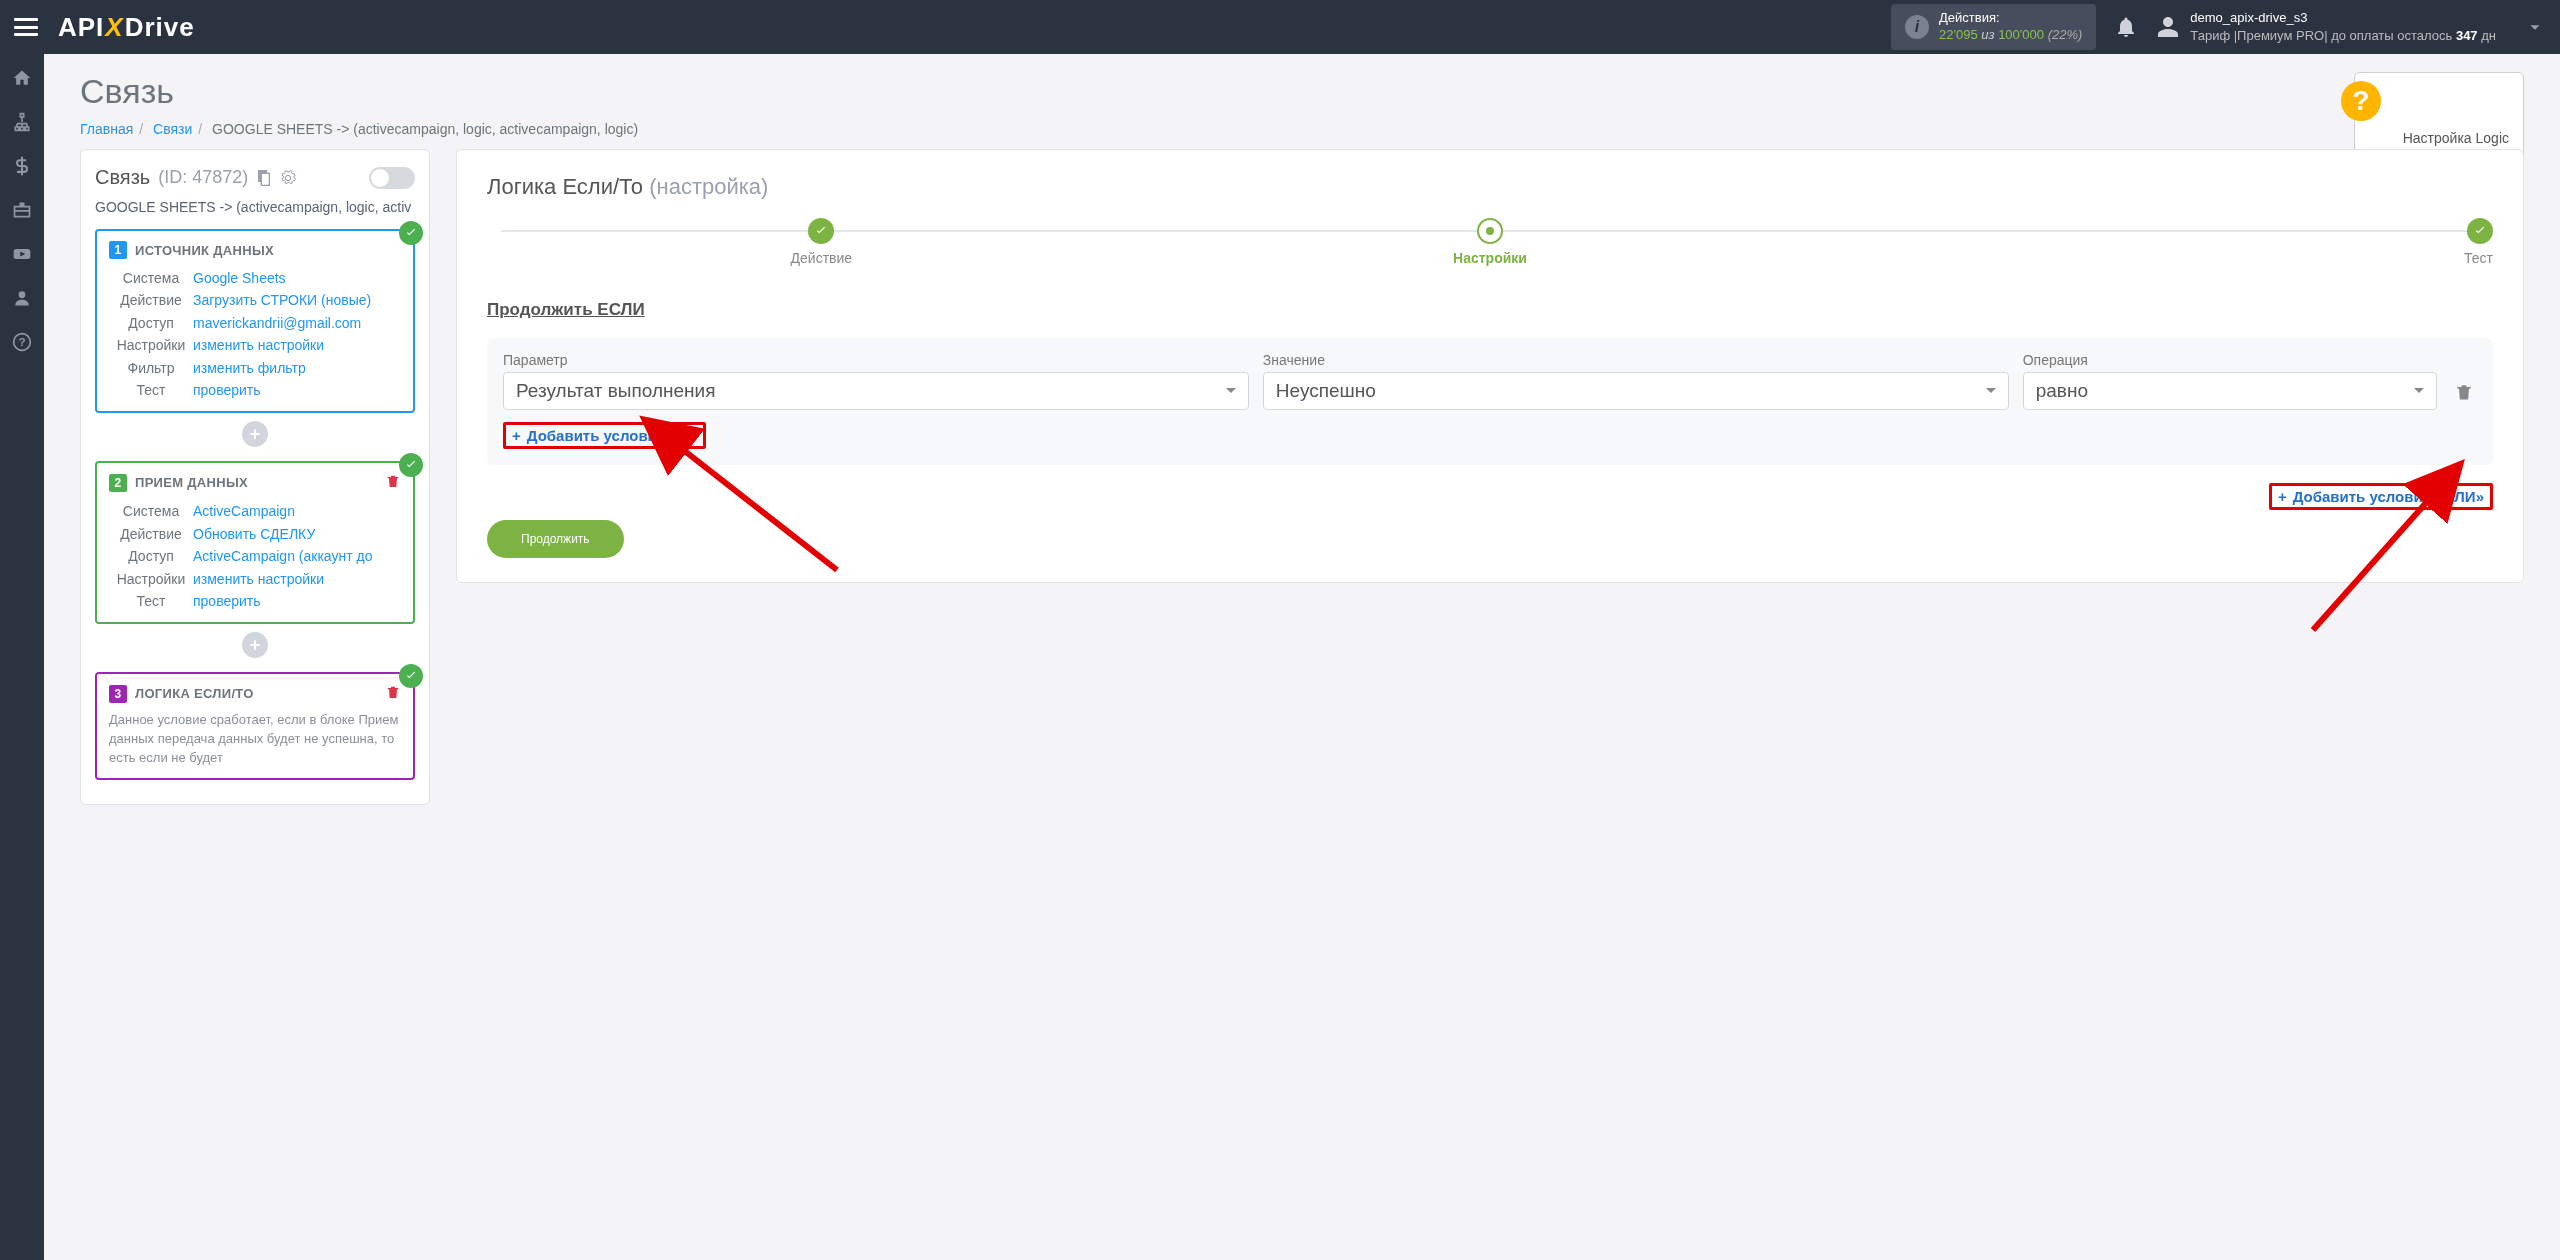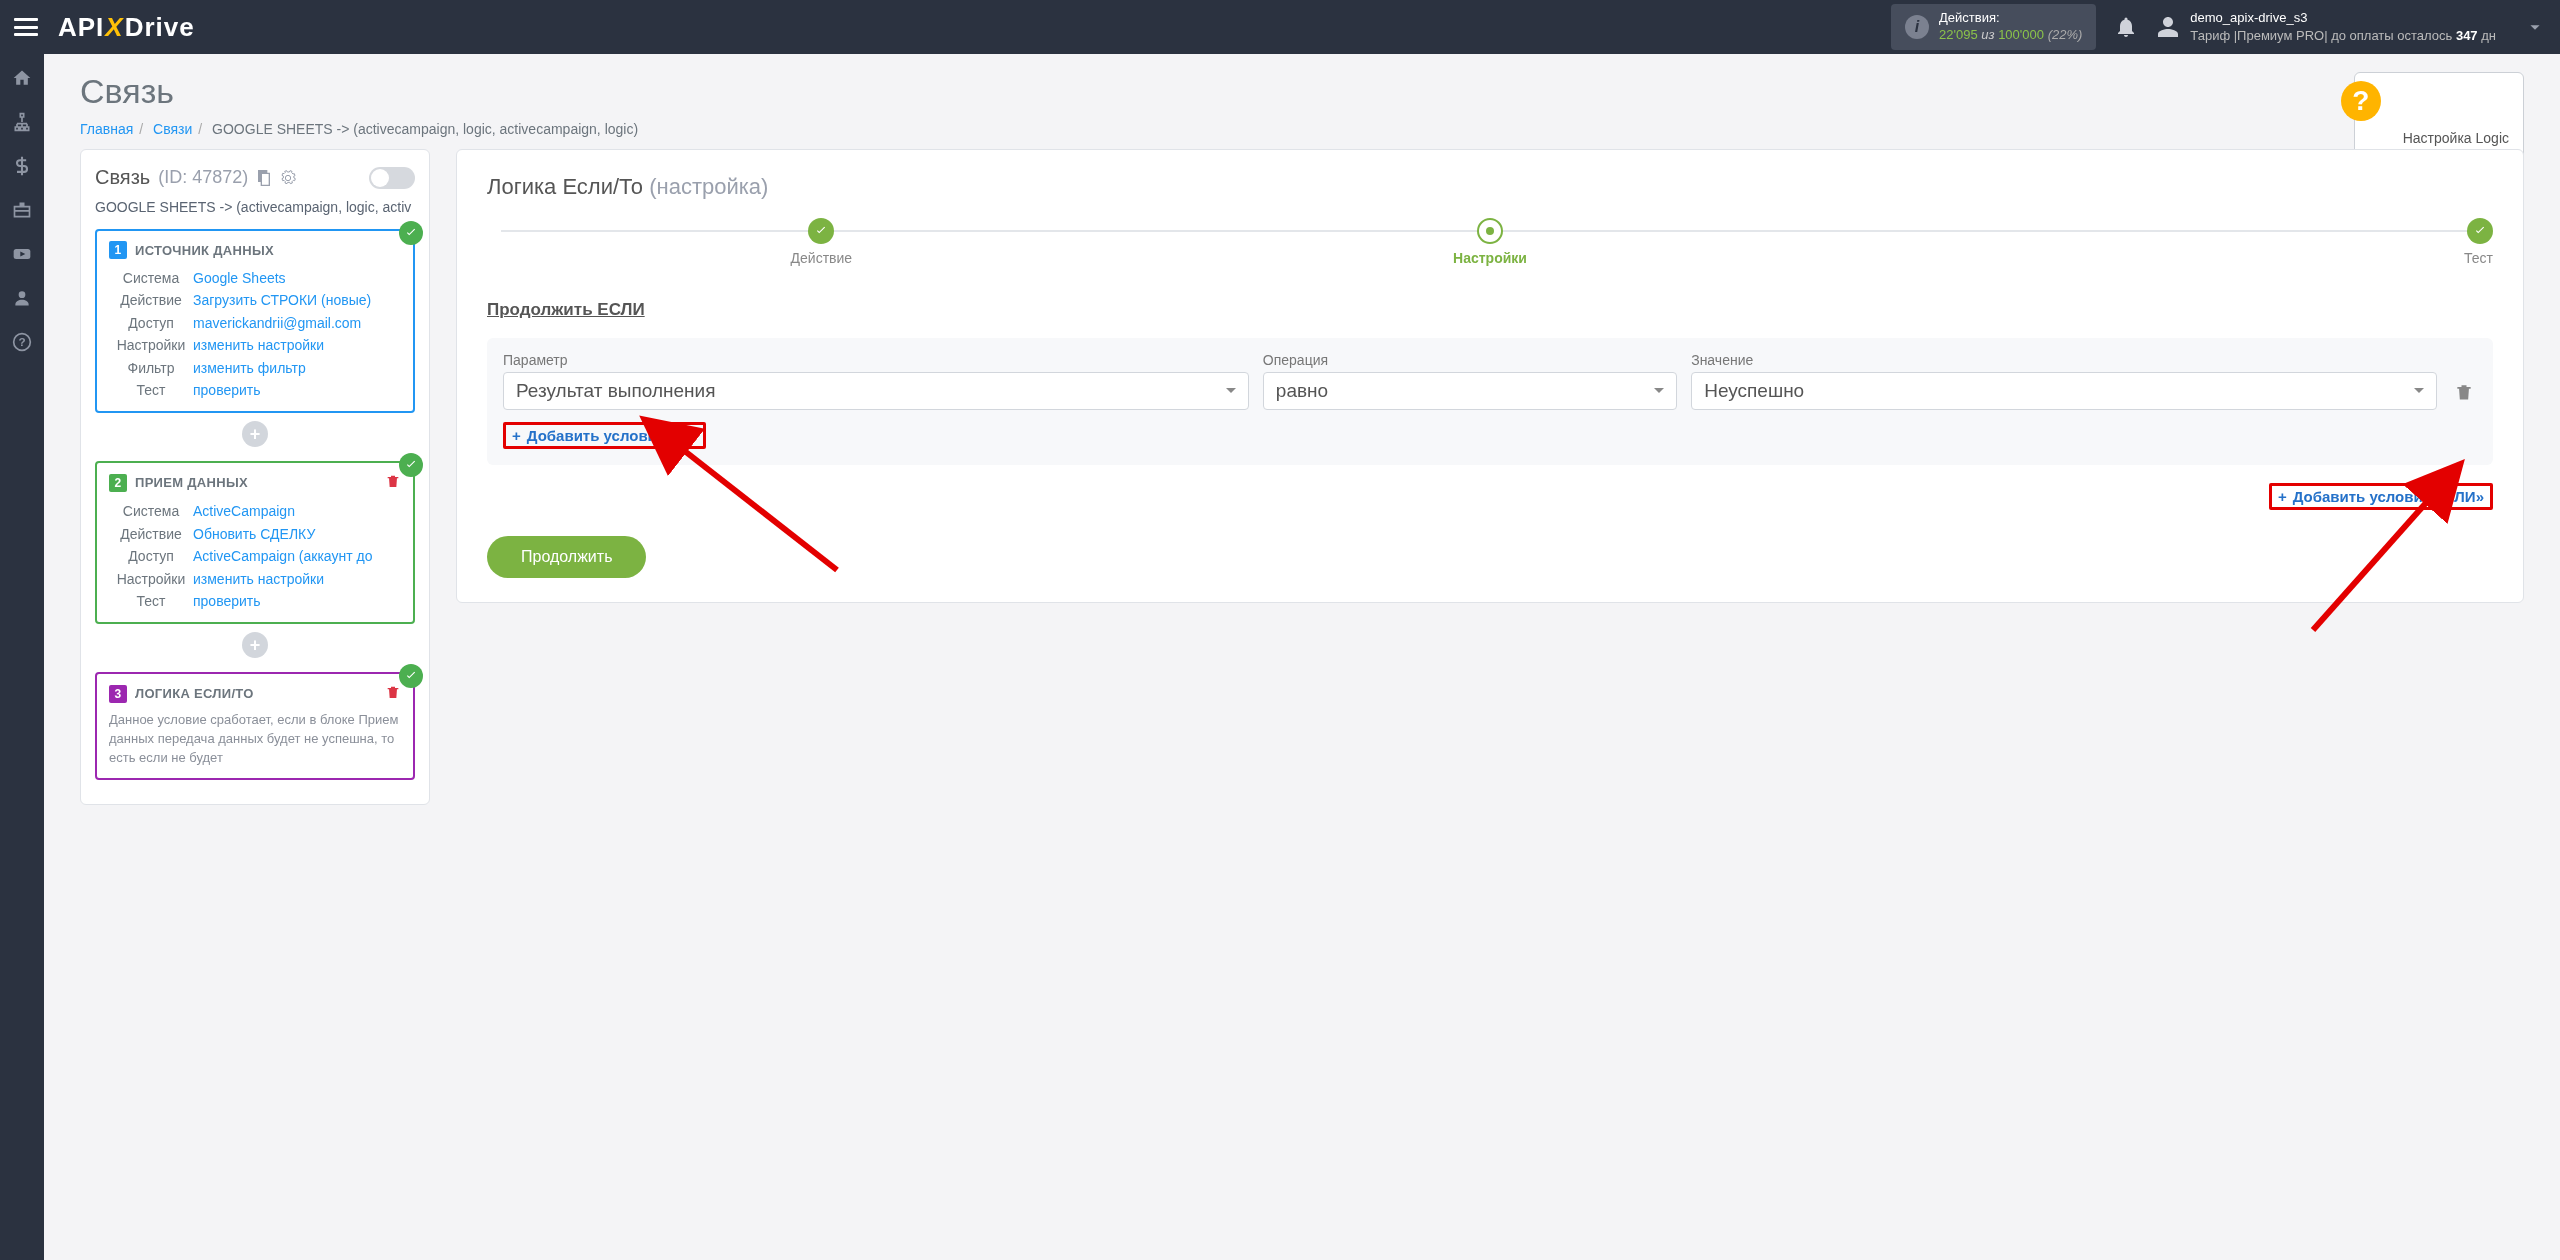--- a/index.html
+++ b/index.html
@@ -110,21 +110,21 @@
 .del-col { width:26px; display:flex; align-items:center; justify-content:center; padding-bottom:8px; }
 .del-col svg { width:20px; fill:#888; cursor:pointer; }
 
 .add-and { display:inline-flex; align-items:center; gap:6px; color:#2471c9; font-size:15px; font-weight:700; cursor:pointer; margin-top:12px; padding:2px 4px; }
 .add-and .plus { font-weight:900; }
 .red-box { border:3px solid #e30000; border-radius:2px; padding:2px 6px; }
 
 .add-or-wrap { text-align:right; margin-bottom:10px; }
 .add-or { display:inline-flex; align-items:center; gap:6px; color:#2471c9; font-size:15px; font-weight:700; cursor:pointer; }
 
-.continue-btn { background:#7cb342; color:#fff; border:none; border-radius:22px; padding:12px 34px; font-size:16px; cursor:pointer;margin-top:16px; }
+.continue-btn { background:#7cb342; color:#fff; border:none; border-radius:22px; padding:12px 34px; font-size:12px; cursor:pointer; }
 
 
 .arrow { position:absolute; pointer-events:none; }
 .arrow svg { overflow:visible; }
 </style>
 </head>
 <body>
 
 <div class="header">
   <div class="hamburger">
@@ -345,30 +345,30 @@
       <div class="section-title">Продолжить ЕСЛИ</div>
 
       <div class="cond-box">
         <div class="cond-row">
           <div class="field f1">
             <label>Параметр</label>
             <div class="select">
                 <span>Результат выполнения</span>
               </div>
           </div>
+          <div class="field f3">
+            <label>Значение</label>
+            <div class="select">
+                <span>Неуспешно</span>
+              </div>
+          </div>
           <div class="field f2">
             <label>Операция</label>
             <div class="select">
                 <span>равно</span>
-              </div>
-          </div>
-          <div class="field f3">
-            <label>Значение</label>
-            <div class="select">
-                <span>Неуспешно</span>
               </div>
           </div>
           <div class="del-col">
             <svg viewBox="0 0 24 24">
                 <path d="M6 7h12l-1 14H7zM9 4h6v2H9zM4 6h16v2H4z"></path>
               </svg>
           </div>
         </div>
         <span class="add-and red-box">
           <span class="plus">+</span>

